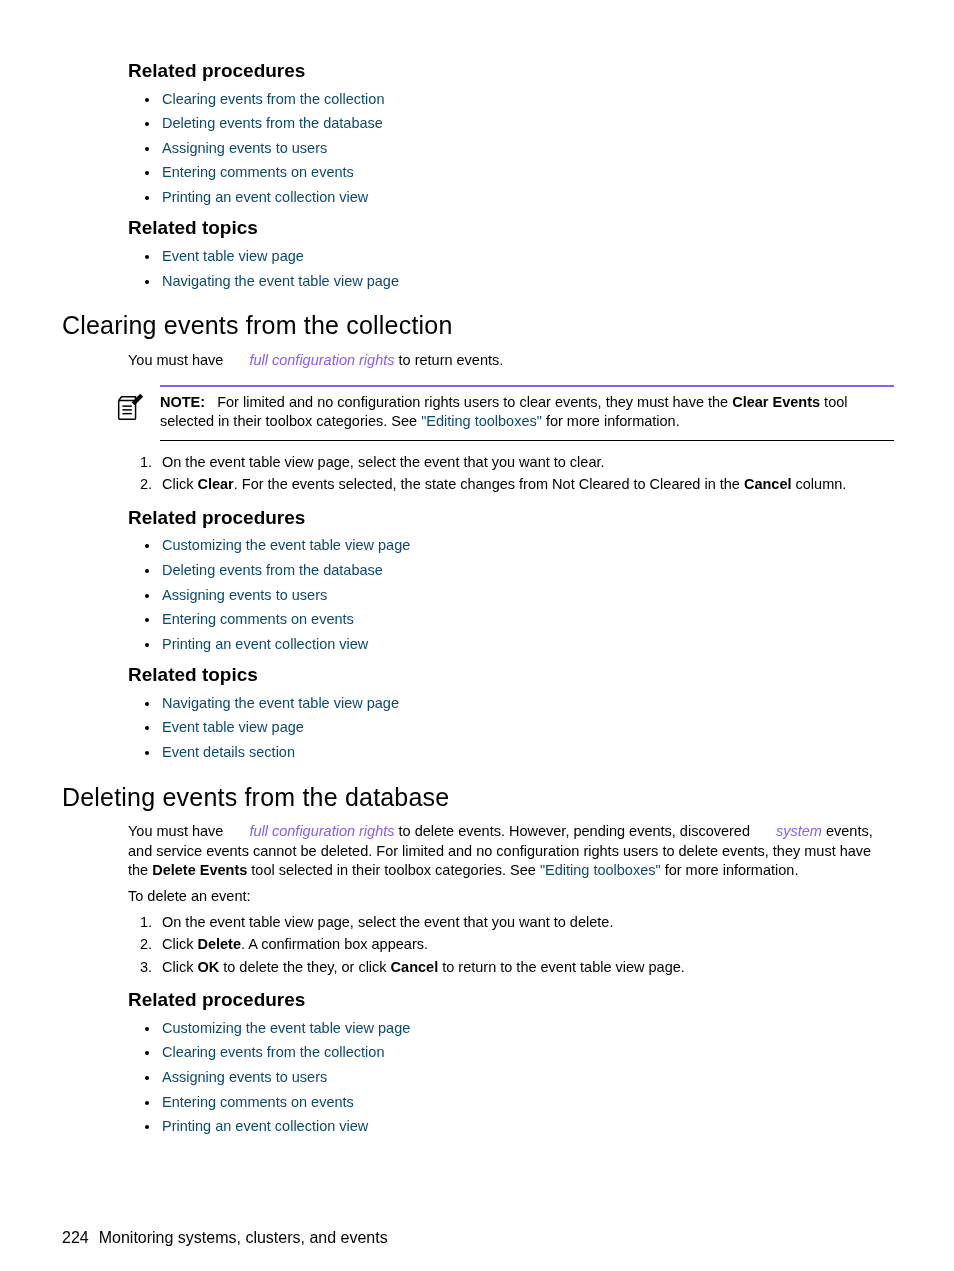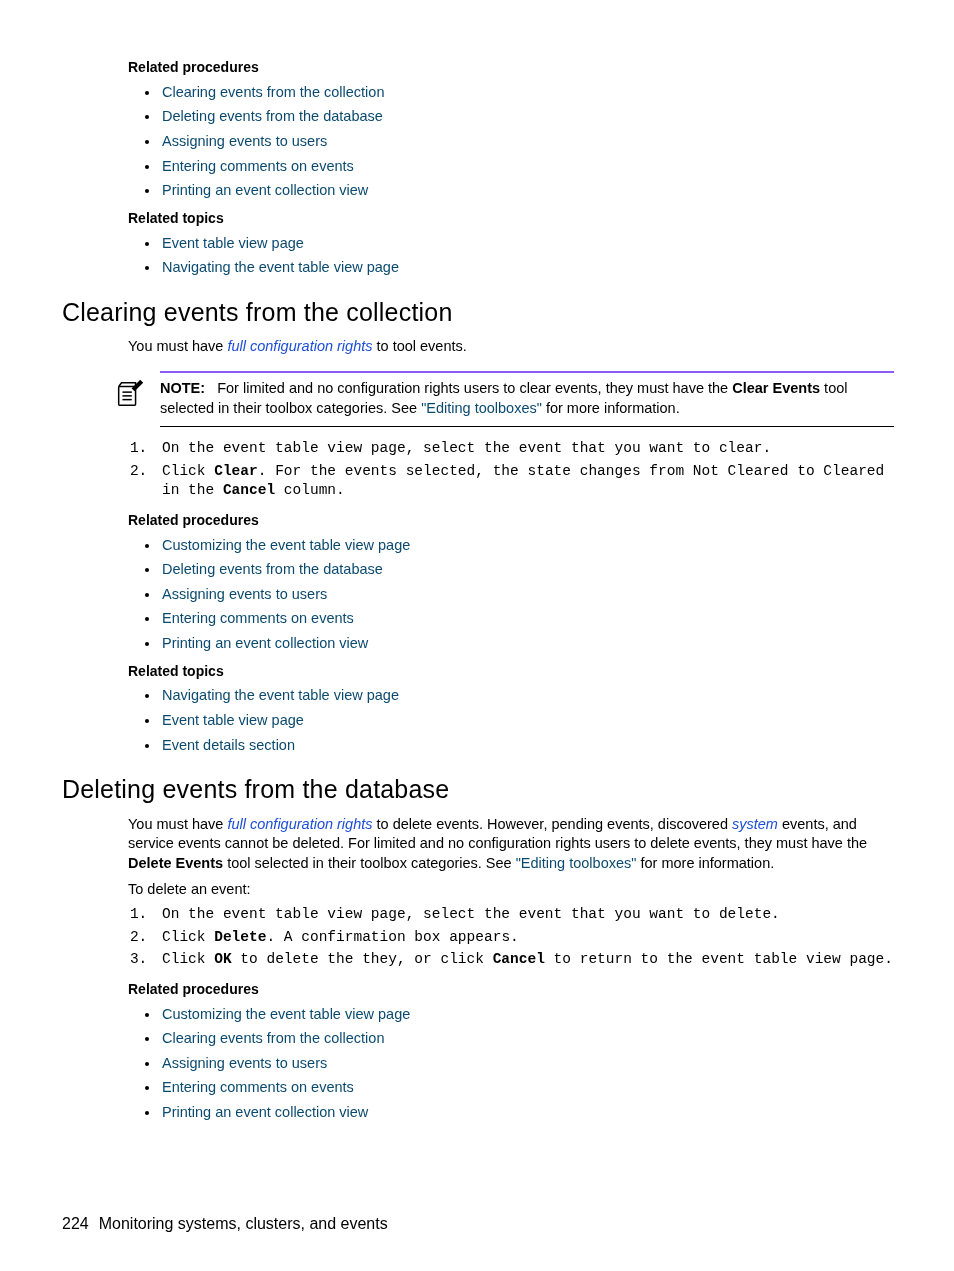--- a/index.html
+++ b/index.html
@@ -7,35 +7,35 @@
   body {
     font-family: Arial, Helvetica, sans-serif;
     color: #000;
     padding: 56px 60px 40px 62px;
     font-size: 14.5px;
     line-height: 1.35;
   }
   .indent { margin-left: 66px; }
   .subhead {
     font-weight: bold;
-    font-size: 14px;
+    font-size: 19px;
     margin-bottom: 6px;
     margin-top: 2px;
   }
   ul.bullets {
     list-style: disc;
     margin-left: 32px;
     padding: 0;
   }
   ul.bullets li {
     margin: 5px 0 5px 0;
     padding-left: 2px;
   }
   .link { color: #0b4a6f; cursor: pointer; }
-  .ital-link { color: #1d4ed8; font-style: italic; }
+  .ital-link { color: #8b5cf6; font-style: italic; margin-left: 22px; }
   h2.section-title {
     font-weight: 300;
     font-size: 25px;
     margin: 18px 0 8px 0;
     letter-spacing: 0.2px;
     color: #000;
     font-family: Arial, Helvetica, sans-serif;
   }
   p.body { margin: 6px 0; }
   .note-block {
@@ -51,21 +51,21 @@
     top: 6px;
     width: 30px;
     height: 30px;
   }
   .note-text { }
   .bold { font-weight: bold; }
   ol.steps {
     margin-left: 16px;
     padding-left: 12px;
   }
-  ol.steps li { margin: 3px 0; padding-left: 6px; font-family: Liberation Mono, monospace; }
+  ol.steps li { margin: 3px 0; padding-left: 6px; }
   .footer {
     font-size: 16px;
     margin-top: 90px;
   }
   .footer-page { margin-right: 10px; }
 </style>
 </head>
 <body>
 
 <div class="indent">
@@ -80,21 +80,21 @@
   <div class="subhead" style="margin-top:8px">Related topics</div>
   <ul class="bullets">
     <li><span class="link">Event table view page</span></li>
     <li><span class="link">Navigating the event table view page</span></li>
   </ul>
 </div>
 
 <h2 class="section-title">Clearing events from the collection</h2>
 <div class="indent">
   <p class="body">
-    <span>You must have </span><span class="ital-link">full configuration rights</span><span> to tool events.</span>
+    <span>You must have </span><span class="ital-link">full configuration rights</span><span> to return events.</span>
   </p>
 </div>
 
 <div class="note-block">
   <svg class="note-icon" viewBox="0 0 32 32">
     <g fill="none" stroke="#000" stroke-width="1.6">
       <rect x="5" y="8" width="18" height="20" rx="1"></rect>
       <path d="M5 8 L8 4 L23 4 L23 8"></path>
       <line x1="9" y1="14" x2="19" y2="14"></line>
       <line x1="9" y1="18" x2="19" y2="18"></line>

